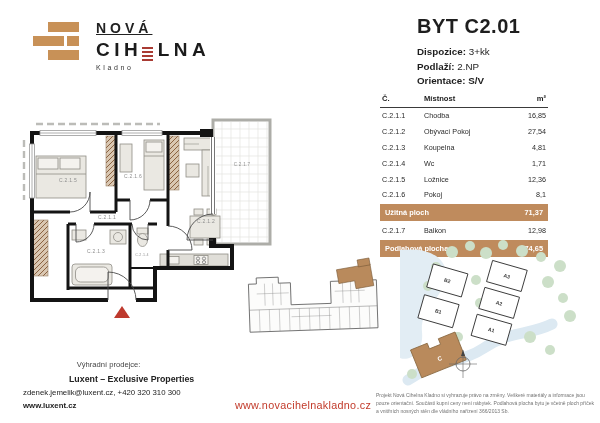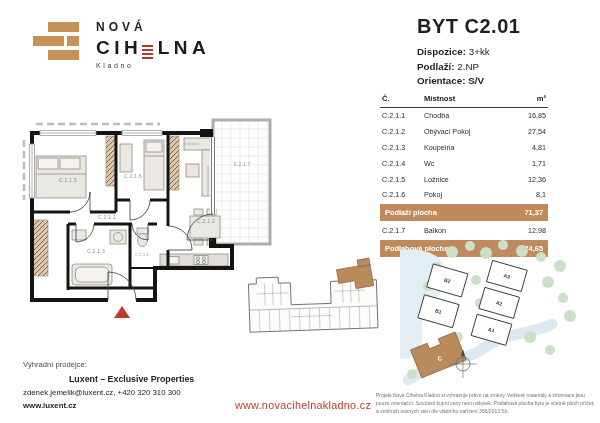--- a/index.html
+++ b/index.html
@@ -5,21 +5,21 @@
   html,body { margin:0; padding:0; background:#e8e8e8; }
   .page {
     position:relative; width:600px; height:423px; margin:0 auto;
     background:#ffffff; overflow:hidden;
     font-family:"Liberation Sans","DejaVu Sans",sans-serif; color:#1e1e1e;
   }
   
   .logo { position:absolute; left:33px; top:16px; display:flex; align-items:flex-start; }
   .logo-bricks { width:52px; height:48px; }
   .logo-text { margin-left:11px; padding-top:4px; }
-  .logo-top { font-size:12px; font-weight:700; letter-spacing:4px; color:#222; }
+  .logo-top { font-size:14px; font-weight:700; letter-spacing:4px; color:#222;text-decoration:underline; }
   .logo-main { display:flex; align-items:flex-end; font-size:19px; font-weight:800; letter-spacing:4.5px; color:#1b1b1b; margin:3px 0 3px 0; }
   .e-bars { display:inline-block; width:11px; margin-right:4.5px; }
   .e-bars div { height:2.4px; margin-bottom:1.5px; background:#a93b33; }
   .e-bars div:last-child { margin-bottom:0; }
   .logo-sub { font-size:7px; letter-spacing:2.6px; color:#333; }
   
   .apt { position:absolute; left:417px; top:15px; }
   .apt-title { font-size:20px; font-weight:800; letter-spacing:.5px; margin-bottom:7px; }
   .apt-line { font-size:9.8px; line-height:14.5px; }
   .apt-line b { font-weight:800; }
@@ -29,21 +29,21 @@
   .rt-head { display:grid; grid-template-columns:42px 1fr 40px; font-weight:800; font-size:7.6px; padding:2px 2px 4px 2px; border-bottom:1.3px solid #3a3a3a; }
   .rt-row { display:grid; grid-template-columns:42px 1fr 40px; font-size:7.2px; padding:3.4px 2px; color:#2a2a2a; }
   .rt .num { text-align:right; }
   .rt-hl { display:grid; grid-template-columns:1fr 40px; background:#bf8b5d; color:#fff; font-weight:800; font-size:7.4px; padding:4px 5px; margin:1.5px 0; }
   
   .floorplan { position:absolute; left:10px; top:104px; width:332px; height:250px; }
   .overview  { position:absolute; left:243px; top:252px; width:140px; height:96px; }
   .siteplan  { position:absolute; left:400px; top:240px; width:186px; height:150px; }
   
   .seller { position:absolute; left:23px; top:360px; font-size:7.6px; color:#222; }
-  .seller .lbl { color:#444; }
+  .seller .lbl { color:#444;text-align:center; }
   .seller .name { font-weight:800; font-size:8.8px; margin-top:4.5px;padding-left:46px; }
   .seller .contact { margin-top:4.5px; font-size:7.8px; }
   .seller .web { margin-top:4px; font-weight:800; font-size:7.8px; }
   .project-web { position:absolute; left:213px; top:399px; width:180px; text-align:center; font-size:10.8px; font-weight:400; color:#c23b2b; letter-spacing:.3px; }
   .disclaimer { position:absolute; left:376px; top:392px; width:219px; font-size:5px; line-height:1.55; color:#737373; }
 </style>
 </head>
 <body>
 
 <div class="page">
@@ -108,21 +108,21 @@
         <span>C.2.1.5</span>
         <span>Ložnice</span>
         <span class="num">12,36</span>
       </div>
     <div class="rt-row">
         <span>C.2.1.6</span>
         <span>Pokoj</span>
         <span class="num">8,1</span>
       </div>
     <div class="rt-hl">
-        <span>Podlaží plocha</span>
+        <span>Užitná ploch</span>
         <span class="num">71,37</span>
       </div>
     <div class="rt-row">
         <span>C.2.1.7</span>
         <span>Balkon</span>
         <span class="num">12,98</span>
       </div>
     <div class="rt-hl">
         <span>Podlahová plocha</span>
         <span class="num">74,65</span>

